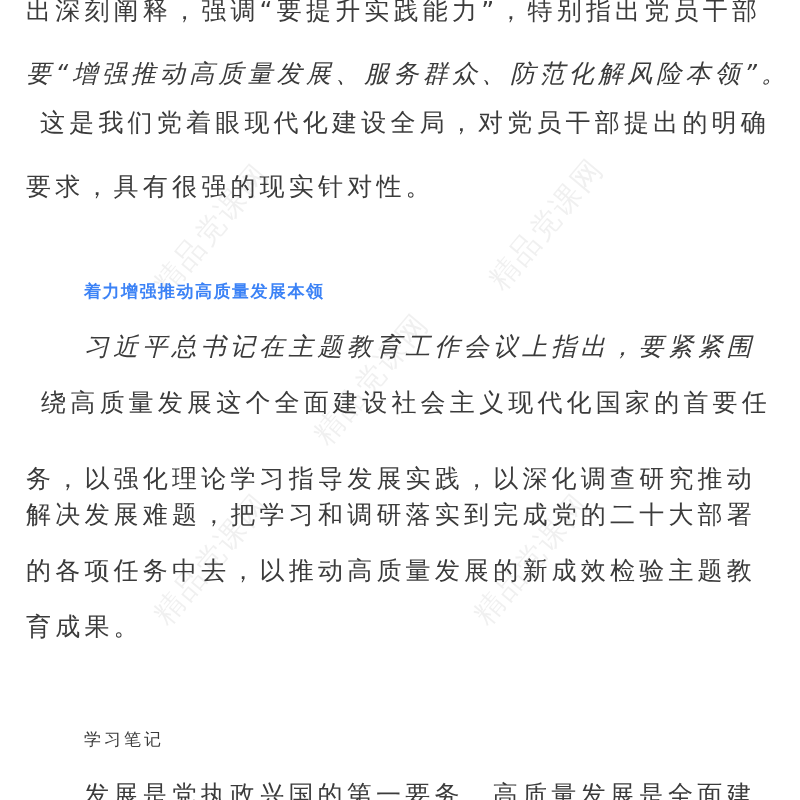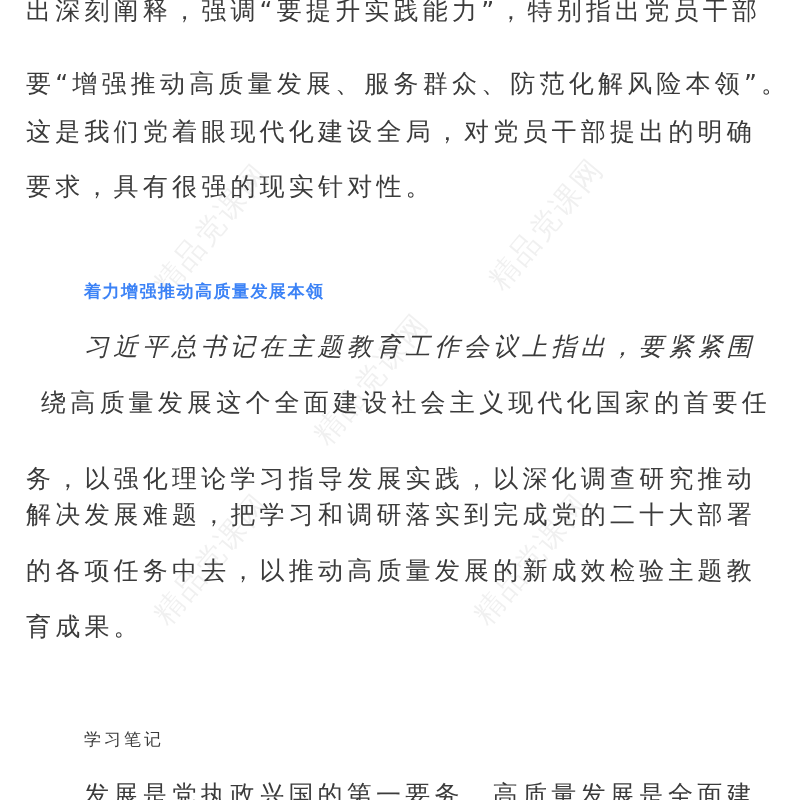--- a/index.html
+++ b/index.html
@@ -68,22 +68,22 @@
 
 <div class="article">
 
   <div class="watermark" style="left:160px; top:270px;">精品党课网</div>
   <div class="watermark" style="left:495px; top:265px;">精品党课网</div>
   <div class="watermark" style="left:320px; top:420px;">精品党课网</div>
   <div class="watermark" style="left:160px; top:600px;">精品党课网</div>
   <div class="watermark" style="left:480px; top:600px;">精品党课网</div>
 
   <div class="line" style="top:-4px;">出深刻阐释，强调“要提升实践能力”，特别指出党员干部</div>
-  <div class="line" style="top:69px;">要“增强推动高质量发展、服务群众、防范化解风险本领”。</div>
-  <div class="line" style="top:117px;">这是我们党着眼现代化建设全局，对党员干部提出的明确</div>
+  <div class="line" style="top:59px;font-style:italic;">要“增强推动高质量发展、服务群众、防范化解风险本领”。</div>
+  <div class="line" style="top:108px;margin-left:14px;">这是我们党着眼现代化建设全局，对党员干部提出的明确</div>
   <div class="line" style="top:172px;">要求，具有很强的现实针对性。</div>
 
   <div class="heading" style="top:276px;">着力增强推动高质量发展本领</div>
 
   <div class="line indent" style="top:332px; width:690px;font-style:italic;">习近平总书记在主题教育工作会议上指出，要紧紧围</div>
   <div class="line" style="top:388px;margin-left:15px;">绕高质量发展这个全面建设社会主义现代化国家的首要任</div>
   <div class="line" style="top:464px;">务，以强化理论学习指导发展实践，以深化调查研究推动</div>
   <div class="line" style="top:500px;">解决发展难题，把学习和调研落实到完成党的二十大部署</div>
   <div class="line" style="top:556px;">的各项任务中去，以推动高质量发展的新成效检验主题教</div>
   <div class="line" style="top:612px;">育成果。</div>

